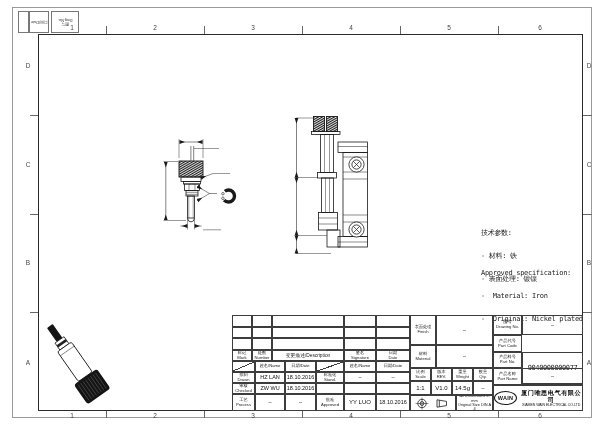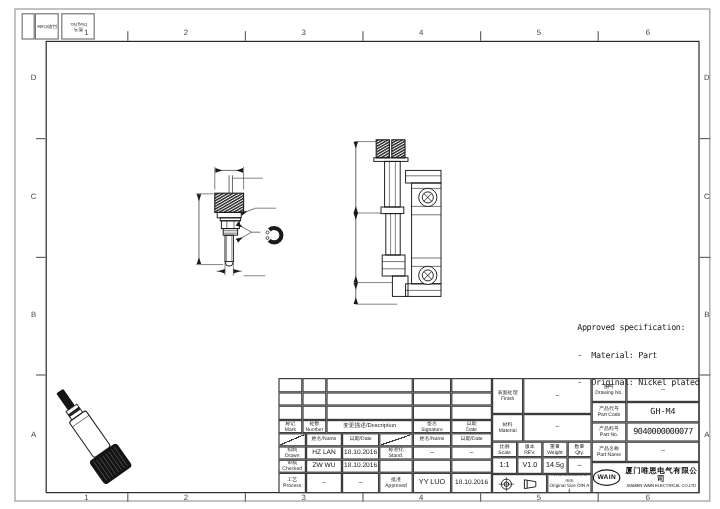--- a/index.html
+++ b/index.html
@@ -80,22 +80,25 @@
   <div class="abs tick-v" style="left:302px;top:411px;height:7px;"></div>
   <div class="abs tick-v" style="left:400px;top:411px;height:7px;"></div>
   <div class="abs tick-v" style="left:498px;top:411px;height:7px;"></div>
   <div class="abs tick-h" style="left:30px;top:115px;width:8px;"></div>
   <div class="abs tick-h" style="left:30px;top:214px;width:8px;"></div>
   <div class="abs tick-h" style="left:30px;top:312px;width:8px;"></div>
   <div class="abs tick-h" style="left:583px;top:115px;width:9px;"></div>
   <div class="abs tick-h" style="left:583px;top:214px;width:9px;"></div>
   <div class="abs tick-h" style="left:583px;top:312px;width:9px;"></div>
 
+  <div class="abs techspec" style="left:481px;top:228px;"><span>技术参数:</span><br>
+<span>- 材料: 铁</span><br>
+<span>- 表面处理: 镀镍</span></div>
   <div class="abs techspec" style="left:481px;top:268px;"><span>Approved specification:</span><br>
-<span>-  Material: Part</span><br>
+<span>-  Material: Iron</span><br>
 <span>-  Original: Nickel plated</span></div>
 
   <svg class="abs" style="left:0;top:0;" width="600" height="424" viewBox="0 0 600 424" font-family="DejaVu Sans Mono, monospace" fill="#1a1a1a">
     <defs>
       <pattern id="kn" width="2" height="2" patternUnits="userSpaceOnUse" patternTransform="rotate(60)">
         <rect width="2" height="2" fill="#fff"></rect>
           <rect width="1.15" height="2" fill="#1e1e1e"></rect>
       </pattern>
       <marker id="ar" viewBox="0 0 6 6" markerWidth="6" markerHeight="6" refX="5.7" refY="3" orient="auto-start-reverse" markerUnits="userSpaceOnUse">
         <path d="M0.2,3 L5.8,1.1 L5.8,4.9 Z" fill="#1a1a1a"></path>
@@ -290,24 +293,23 @@
       </svg>
     </div>
     <div class="tc lbl" style="left:224px;top:80px;width:37px;height:16px;font-size:3.9px;">All Dimensions in mm
 Original Size DIN A 4</div>
 
     <div class="tc lbl" style="left:261px;top:0;width:29px;height:20px;">图号
 Drawing No.</div>
     <div class="tc" style="left:290px;top:0;width:61px;height:20px;">–</div>
     <div class="tc lbl" style="left:261px;top:20px;width:29px;height:17px;">产品代号
 Part Code</div>
-    <div class="tc mono" style="left:290px;top:20px;width:61px;height:17px;font-size:7px;">GH-M4</div>
     <div class="tc lbl" style="left:261px;top:37px;width:29px;height:16px;">产品料号
 Part No.</div>
-    <div class="tc mono" style="left:290px;top:37px;width:61px;height:16px;font-size:7px;letter-spacing:-0.4px;">9040000000077</div>
+    <div class="tc mono" style="left:290px;top:37px;width:61px;height:32px;font-size:7px;letter-spacing:-0.4px;">9040000000077</div>
     <div class="tc lbl" style="left:261px;top:53px;width:29px;height:17px;">产品名称
 Part Name</div>
     <div class="tc" style="left:290px;top:53px;width:61px;height:17px;">–</div>
 
     <div class="tc" style="left:261px;top:70px;width:90px;height:26px;gap:3px;">
       <div class="oval">WAIN</div>
       <div style="display:flex;flex-direction:column;align-items:center;">
         <div class="companycn">厦门唯恩电气有限公司</div>
         <div class="companyen">XIAMEN WAIN ELECTRICAL CO.LTD</div>
       </div>

